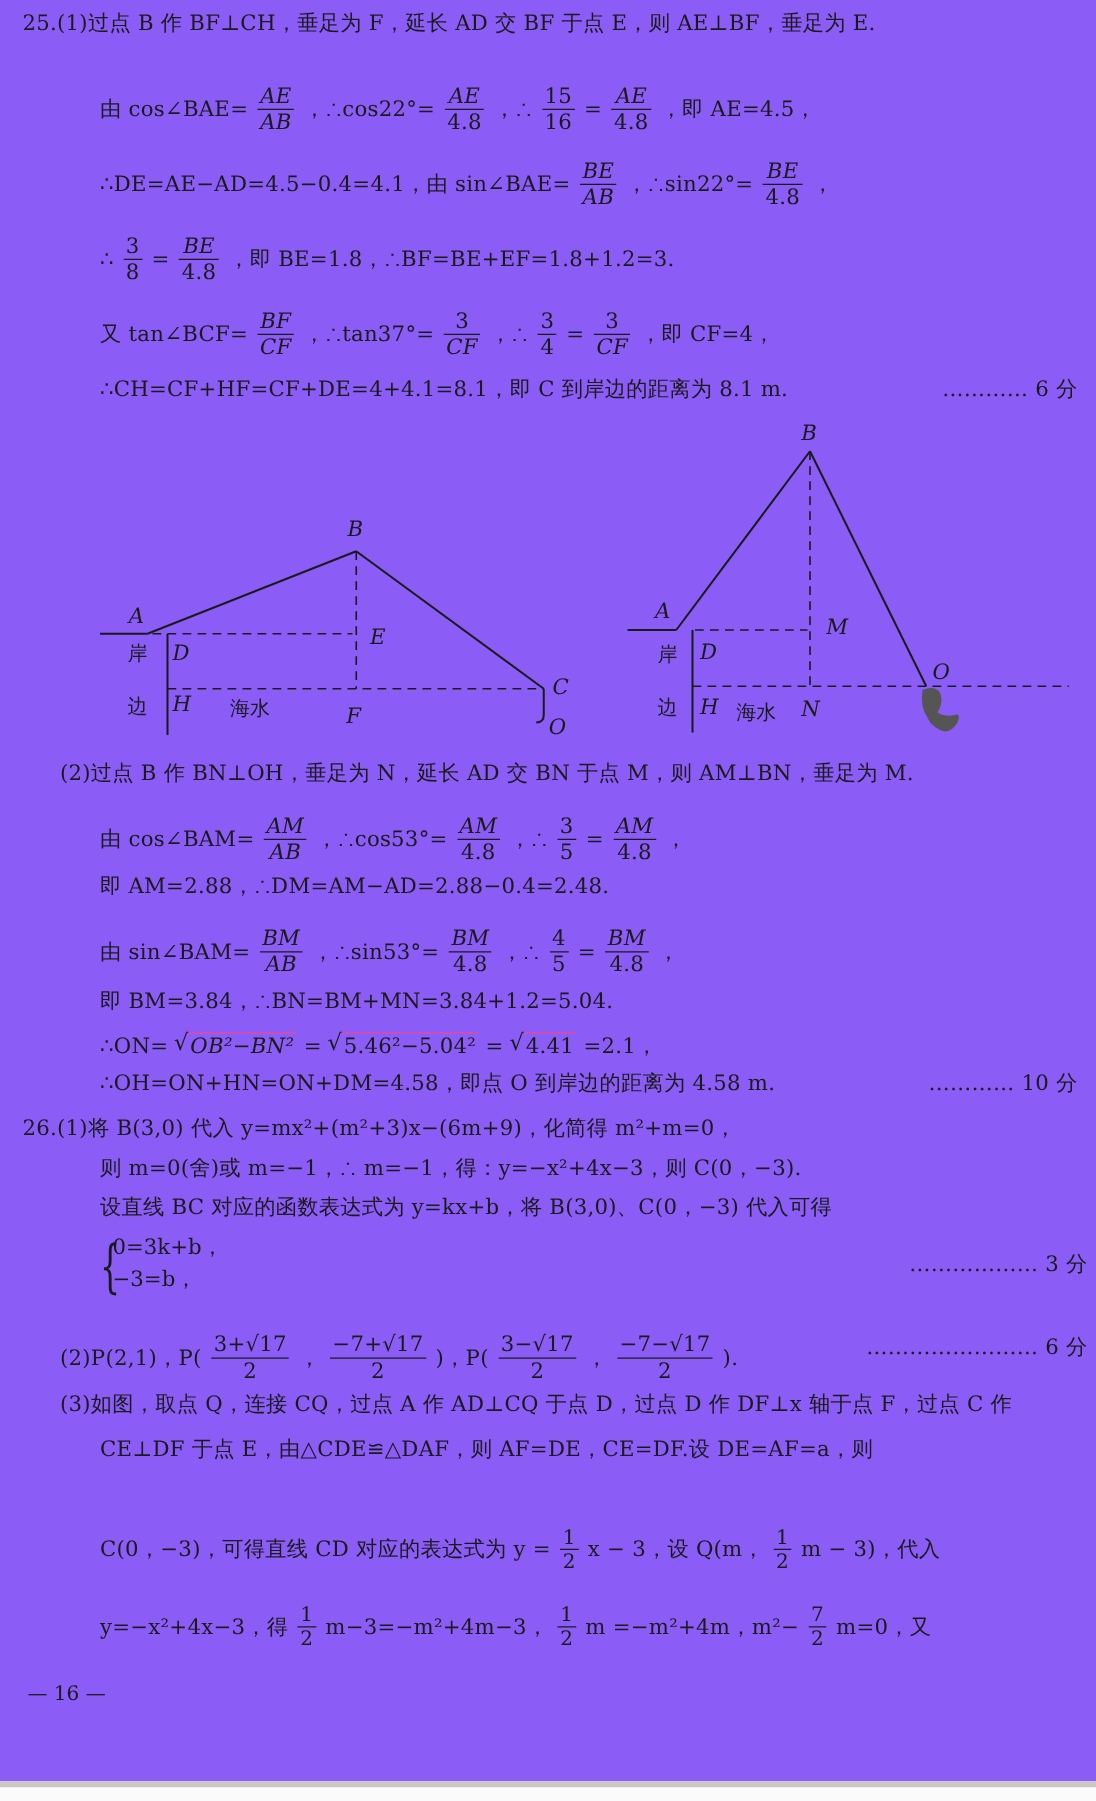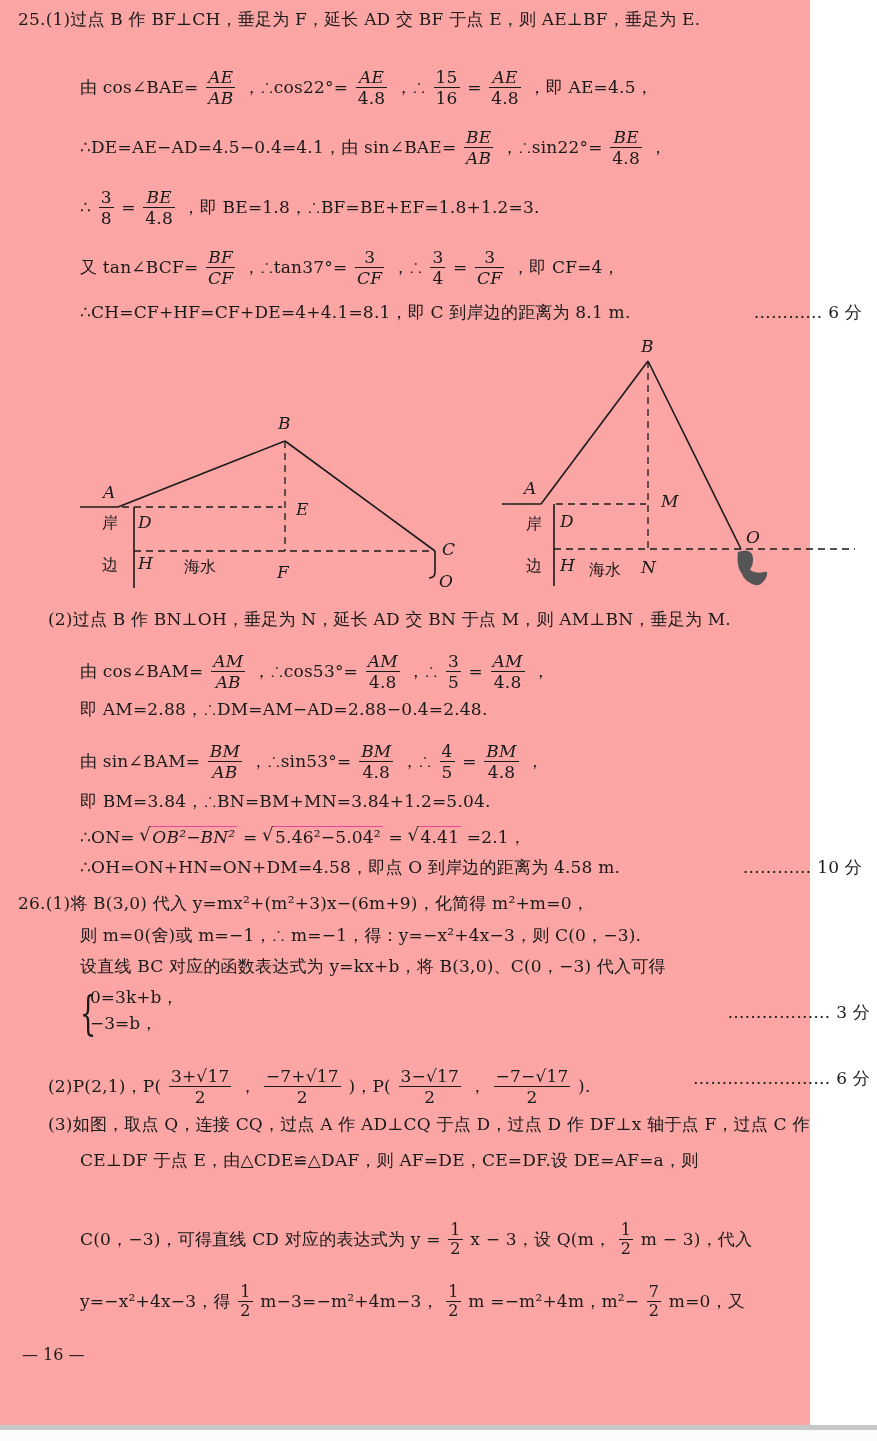--- a/index.html
+++ b/index.html
@@ -1,18 +1,18 @@
 <!DOCTYPE html>
 <html><head>
 <meta charset="utf-8">
 <style>
   html, body { margin: 0; padding: 0; background: #ffffff; }
   body { width: 877px; height: 1441px; position: relative; overflow: hidden;
          font-family: "DejaVu Serif", "Liberation Serif", serif; color: #1a1a1a; }
-  .page { position: absolute; left: 0; top: 0; width: 810px; height: 1425px; background: #fca5a5; }
+  .page { position: absolute; left: 0; top: 0; width: 877px; height: 1425px; background: #8b5cf6; }
   .bottom-bar { position: absolute; left: 0; top: 1425px; width: 877px; height: 5px; background: #c8c8c8; }
   .bottom-strip { position: absolute; left: 0; top: 1430px; width: 877px; height: 11px; background: #fbfbfb; }
   .line { position: absolute; font-size: 17px; white-space: nowrap; line-height: 22px; letter-spacing: 0.2px; }
   .it { font-style: italic; }
   .frac { display: inline-block; vertical-align: middle; text-align: center; margin: 0 2px; position: relative; top: -1px; }
   .frac > span { display: block; padding: 0 2px; line-height: 20px; font-size: 17px; }
   .frac > span.num { border-bottom: 1px solid #1a1a1a; }
   .frac.small > span { font-size: 16px; line-height: 18px; }
   .sqrt { display: inline-block; position: relative; padding-left: 10px; }
   .sqrt::before { content: "√"; position: absolute; left: -1px; top: -2px; font-size: 18px; }

